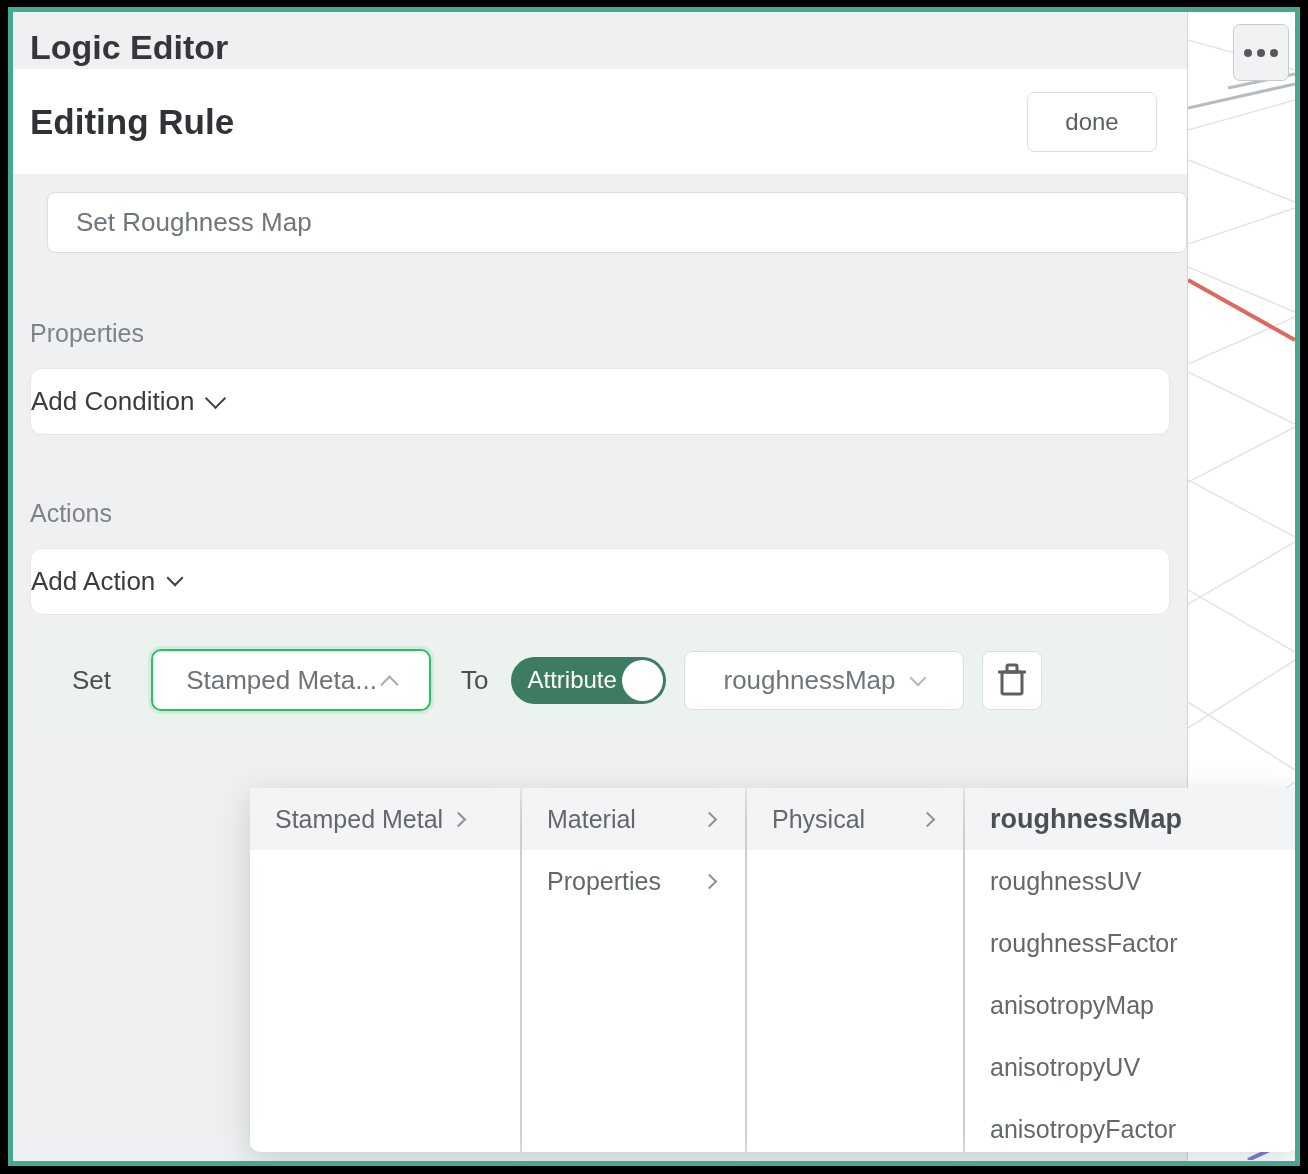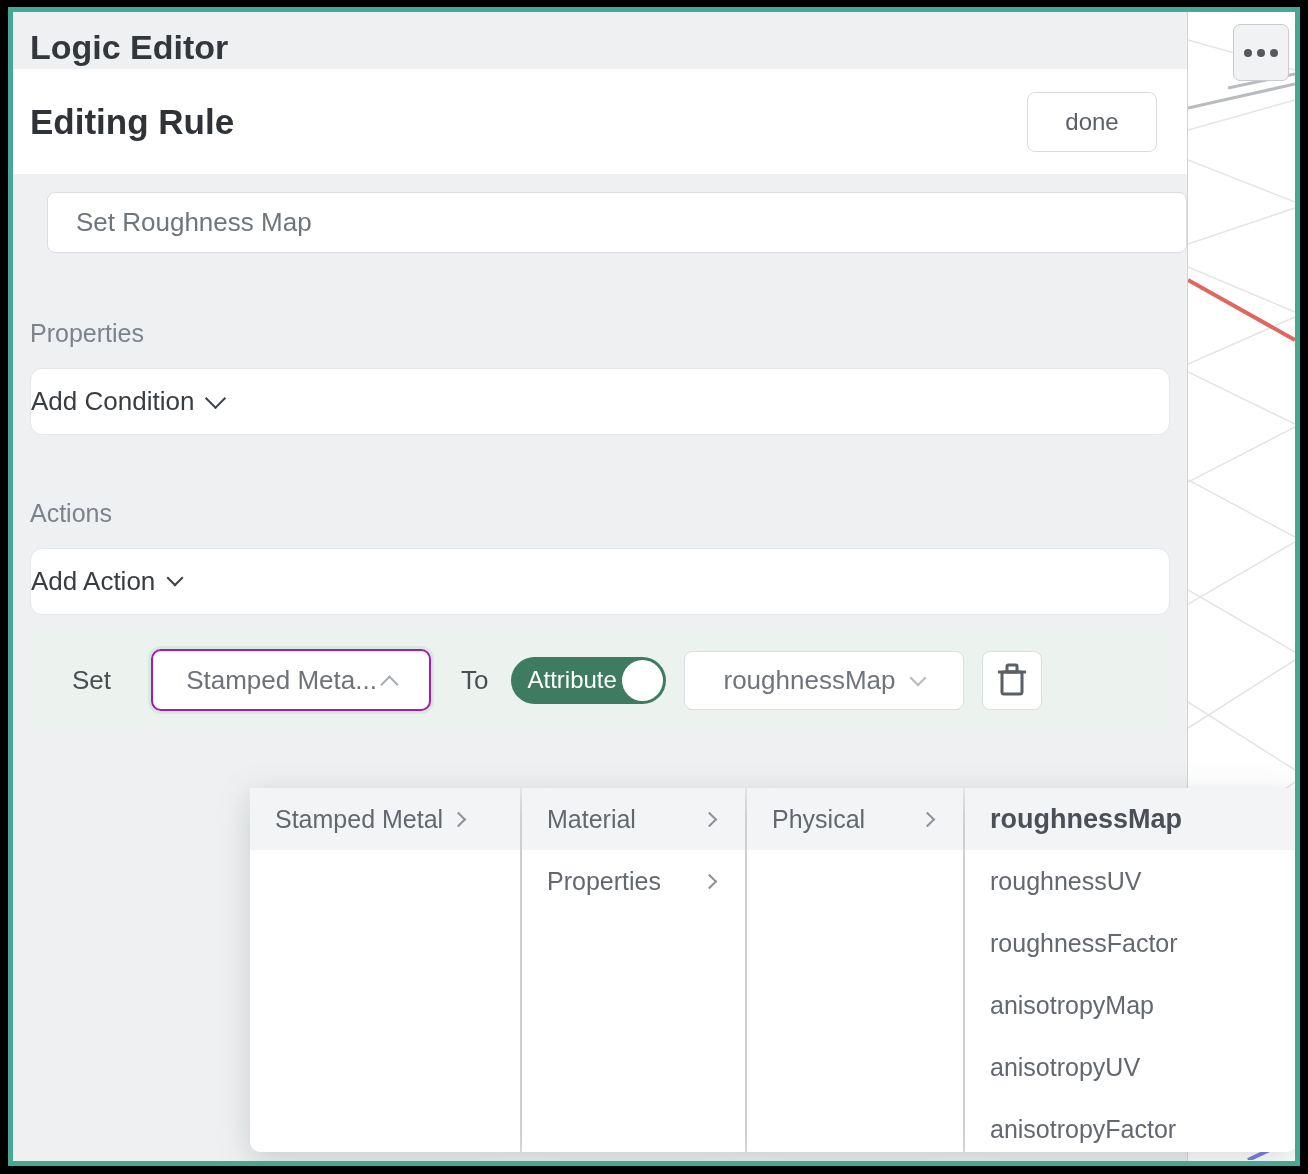--- a/index.html
+++ b/index.html
@@ -37,21 +37,21 @@
   
   .action-row{box-sizing:border-box;margin:17px 17px 0 17px;width:1140px;height:96px;background:#ecf3ee;
               display:flex;align-items:center;padding-left:8px;}
   .node-tile{width:110px;height:82px;background:#e9edf6;border-radius:4px;display:flex;flex-direction:column;
              align-items:center;justify-content:center;gap:2px;flex:none;}
   .node-word{font-size:17px;font-weight:700;color:#3f7fd6;letter-spacing:.5px;}
   .inline-label{font-size:26px;color:#4a4f55;}
   .set-label{margin-left:34px;}
   .to-label{margin-left:30px;}
   .src-dd{margin-left:40px;width:280px;height:62px;box-sizing:border-box;background:#fff;
-          border:2px solid #a21caf;border-radius:10px;box-shadow:0 0 0 3px #d9e9df;
+          border:2px solid #22c55e;border-radius:10px;box-shadow:0 0 0 3px #d9e9df;
           display:flex;align-items:center;justify-content:center;gap:6px;font-size:26px;color:#6d7379;cursor:pointer;flex:none;}
   .toggle-pill{margin-left:22px;width:155px;height:47px;background:#3e7c61;border-radius:24px;position:relative;
                display:flex;align-items:center;cursor:pointer;flex:none;}
   .toggle-text{color:#fff;font-size:24px;padding-left:17px;}
   .toggle-knob{position:absolute;right:3px;top:3px;width:41px;height:41px;background:#fff;border-radius:50%;}
   .attr-dd{margin-left:18px;width:280px;height:59px;box-sizing:border-box;background:#fff;border:1px solid #dadde2;
            border-radius:8px;display:flex;align-items:center;justify-content:center;gap:16px;
            font-size:26px;color:#6e757c;cursor:pointer;flex:none;}
   .trash-btn{margin-left:18px;width:60px;height:59px;box-sizing:border-box;background:#fff;border:1px solid #dadde2;
              border-radius:8px;display:flex;align-items:center;justify-content:center;cursor:pointer;flex:none;}

